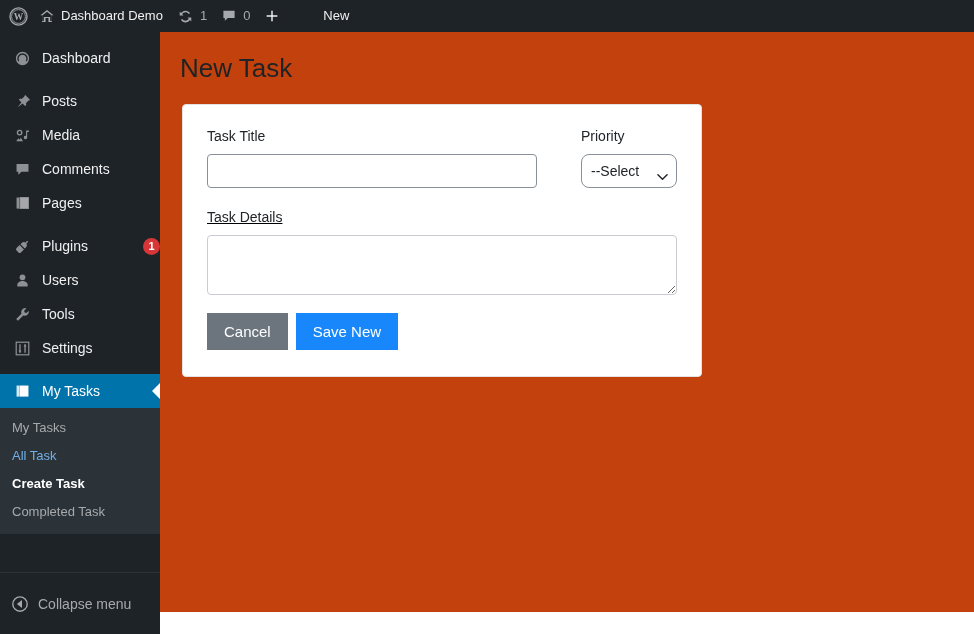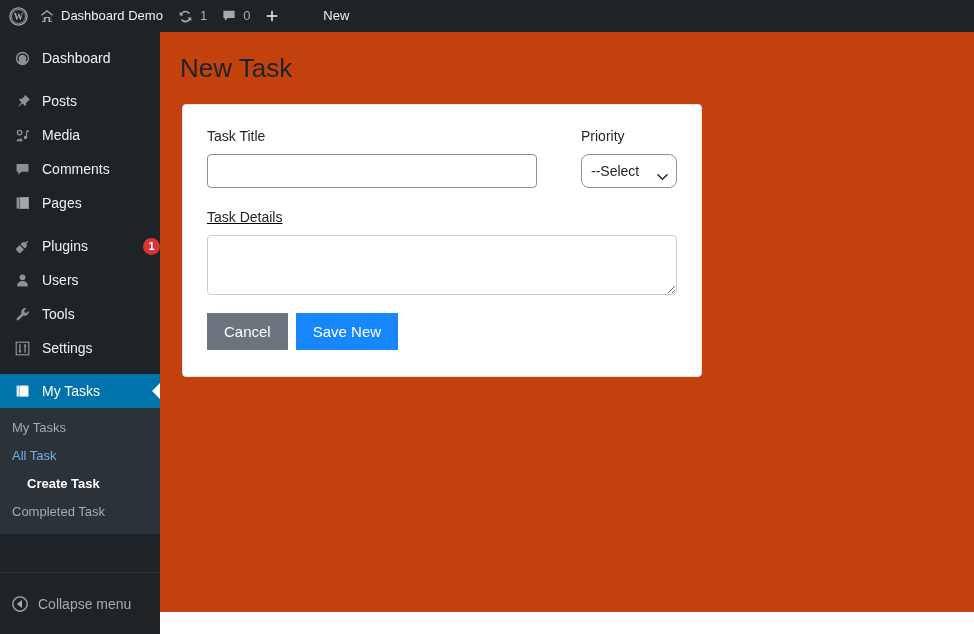--- a/index.html
+++ b/index.html
@@ -113,21 +113,21 @@
   }
   .submenu-item {
     display: block;
     padding: 7px 0 7px 12px;
     font-size: 13px;
     color: #a7aaad;
     cursor: pointer;
     line-height: 14px;
   }
   .submenu-item.link { color: #72aee6; }
-  .submenu-item.current { color: #fff; font-weight: bold; margin-left: 15px; }
+  .submenu-item.current { color: #fff; font-weight: bold; }
 
   #collapse-menu {
     position: absolute;
     left: 0; bottom: 0;
     width: 160px;
     height: 62px;
     display: flex;
     align-items: center;
     padding-left: 10px;
     color: #a7aaad;

